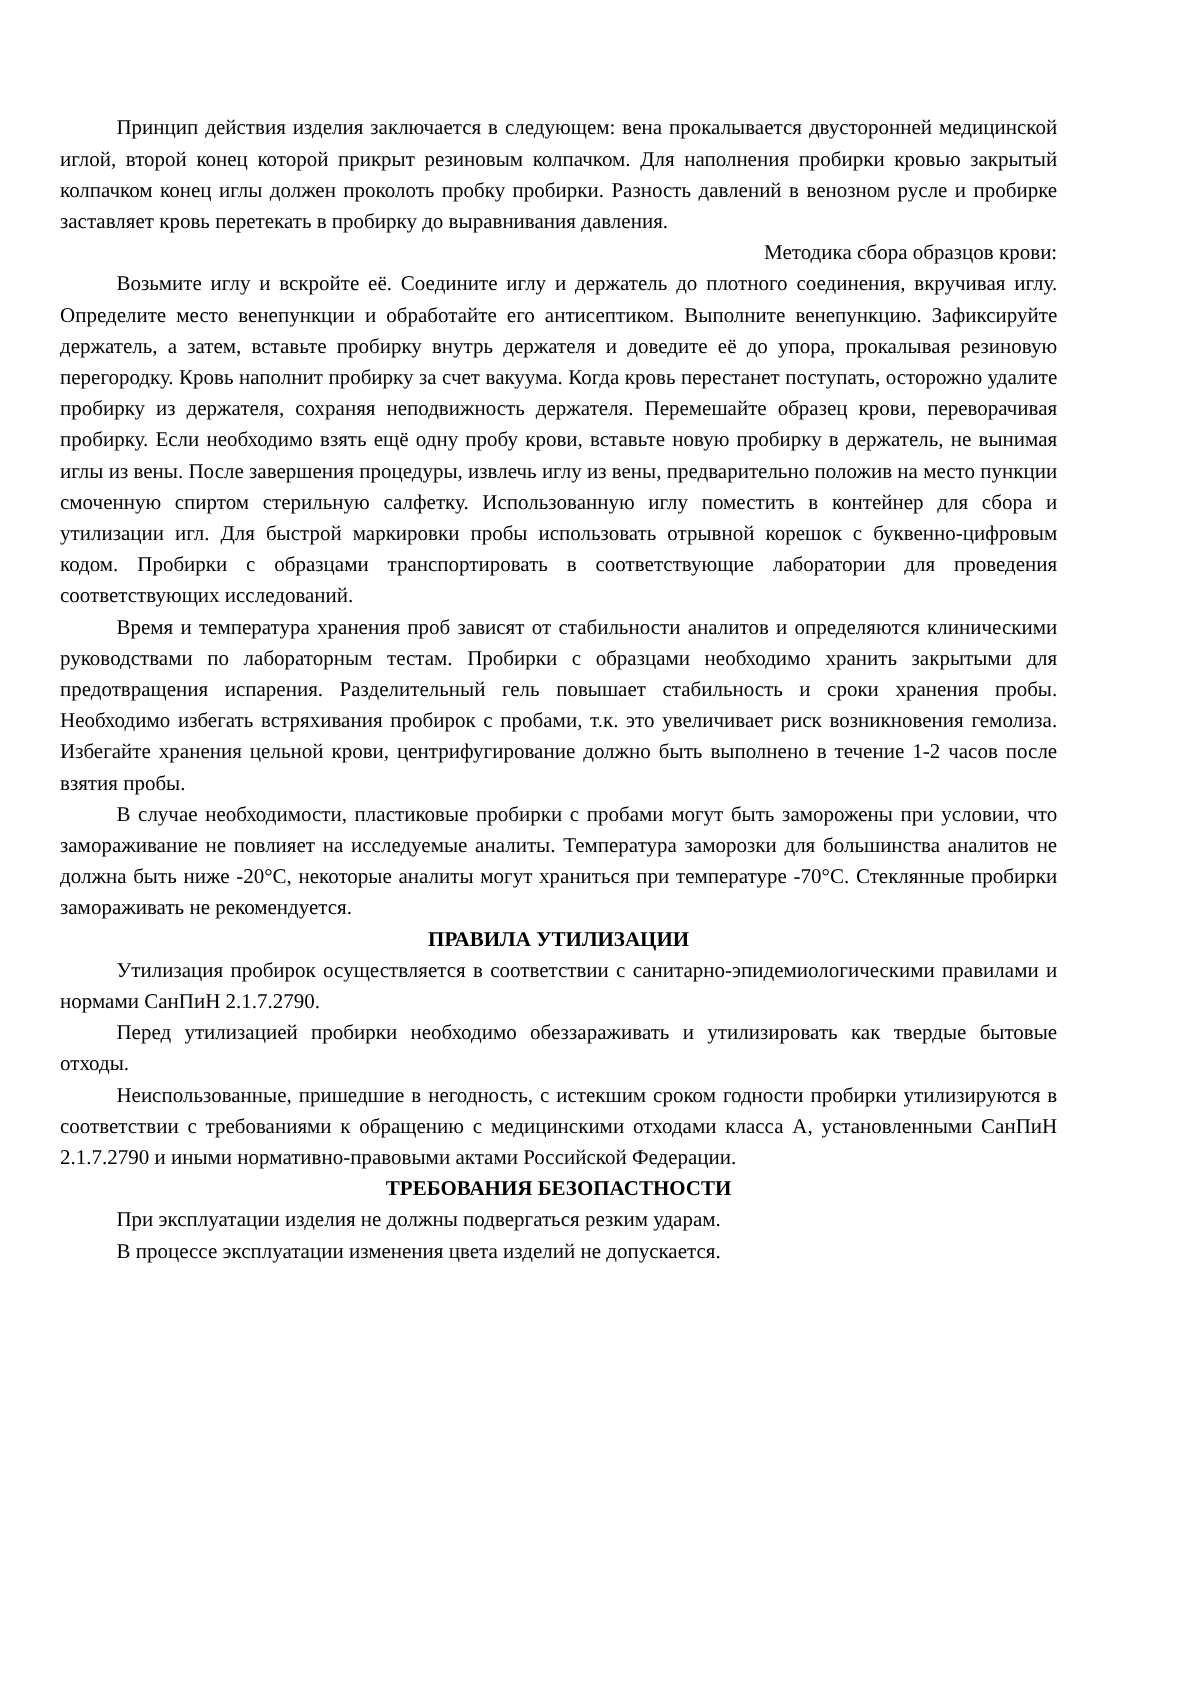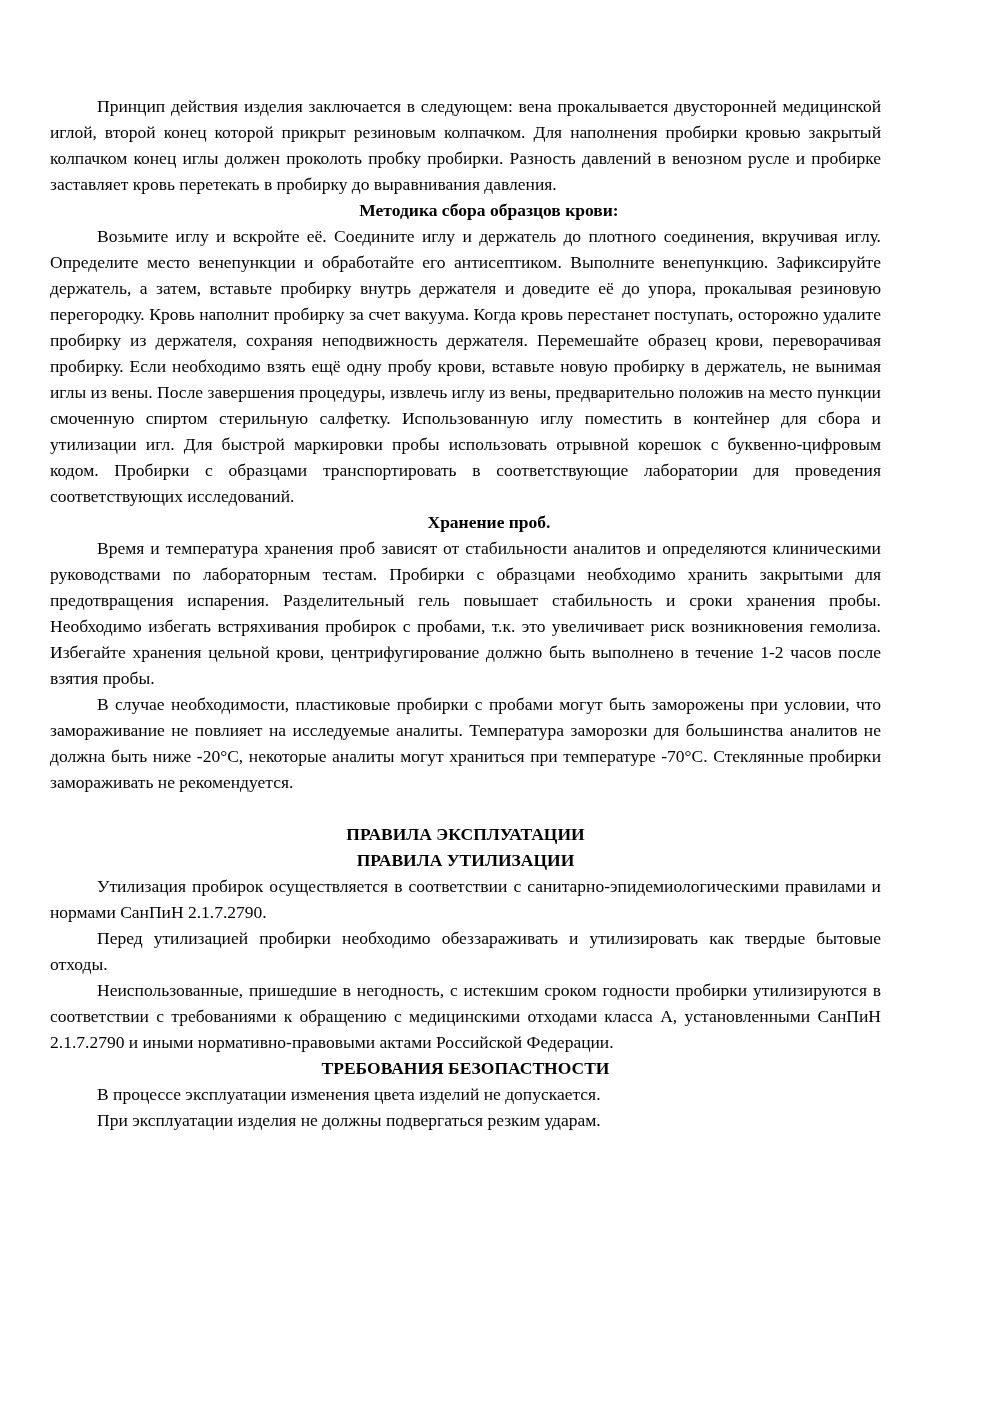--- a/index.html
+++ b/index.html
@@ -19,44 +19,42 @@
     line-height: 26px;
     color: #000000;
   }
   .para {
     margin: 0;
     text-align: justify;
     text-indent: 47px;
   }
   .h-left {
     margin: 0;
-    font-weight: bold;
+    font-weight: normal;
     text-indent: 47px;
-    text-align: center;
+    text-align: right;
   }
   .h-center {
     margin: 0;
     font-weight: bold;
     text-align: center;
   }
   .space-before {
     margin-top: 26px;
   }
 </style>
 </head>
 <body>
 
 <div class="page">
   <p class="para">Принцип действия изделия заключается в следующем: вена прокалывается двусторонней медицинской иглой, второй конец которой прикрыт резиновым колпачком. Для наполнения пробирки кровью закрытый колпачком конец иглы должен проколоть пробку пробирки. Разность давлений в венозном русле и пробирке заставляет кровь перетекать в пробирку до выравнивания давления.</p>
   <p class="h-left">Методика сбора образцов крови:</p>
   <p class="para">Возьмите иглу и вскройте её. Соедините иглу и держатель до плотного соединения, вкручивая иглу. Определите место венепункции и обработайте его антисептиком. Выполните венепункцию. Зафиксируйте держатель, а затем, вставьте пробирку внутрь держателя и доведите её до упора, прокалывая резиновую перегородку. Кровь наполнит пробирку за счет вакуума. Когда кровь перестанет поступать, осторожно удалите пробирку из держателя, сохраняя неподвижность держателя. Перемешайте образец крови, переворачивая пробирку. Если необходимо взять ещё одну пробу крови, вставьте новую пробирку в держатель, не вынимая иглы из вены. После завершения процедуры, извлечь иглу из вены, предварительно положив на место пункции смоченную спиртом стерильную салфетку. Использованную иглу поместить в контейнер для сбора и утилизации игл. Для быстрой маркировки пробы использовать отрывной корешок с буквенно-цифровым кодом. Пробирки с образцами транспортировать в соответствующие лаборатории для проведения соответствующих исследований.</p>
-  <p class="h-left">Хранение проб.</p>
   <p class="para">Время и температура хранения проб зависят от стабильности аналитов и определяются клиническими руководствами по лабораторным тестам. Пробирки с образцами необходимо хранить закрытыми для предотвращения испарения. Разделительный гель повышает стабильность и сроки хранения пробы. Необходимо избегать встряхивания пробирок с пробами, т.к. это увеличивает риск возникновения гемолиза. Избегайте хранения цельной крови, центрифугирование должно быть выполнено в течение 1-2 часов после взятия пробы.</p>
   <p class="para">В случае необходимости, пластиковые пробирки с пробами могут быть заморожены при условии, что замораживание не повлияет на исследуемые аналиты. Температура заморозки для большинства аналитов не должна быть ниже -20°С, некоторые аналиты могут храниться при температуре -70°С. Стеклянные пробирки замораживать не рекомендуется.</p>
-  <p class="h-center space-before">ПРАВИЛА ЭКСПЛУАТАЦИИ</p>
   <p class="h-center">ПРАВИЛА УТИЛИЗАЦИИ</p>
   <p class="para">Утилизация пробирок осуществляется в соответствии с санитарно-эпидемиологическими правилами и нормами СанПиН 2.1.7.2790.</p>
   <p class="para">Перед утилизацией пробирки необходимо обеззараживать и утилизировать как твердые бытовые отходы.</p>
   <p class="para">Неиспользованные, пришедшие в негодность, с истекшим сроком годности пробирки утилизируются в соответствии с требованиями к обращению с медицинскими отходами класса А, установленными СанПиН 2.1.7.2790 и иными нормативно-правовыми актами Российской Федерации.</p>
   <p class="h-center">ТРЕБОВАНИЯ БЕЗОПАСТНОСТИ</p>
+  <p class="para">При эксплуатации изделия не должны подвергаться резким ударам.</p>
   <p class="para">В процессе эксплуатации изменения цвета изделий не допускается.</p>
-  <p class="para">При эксплуатации изделия не должны подвергаться резким ударам.</p>
 </div>
 
 </body></html>

